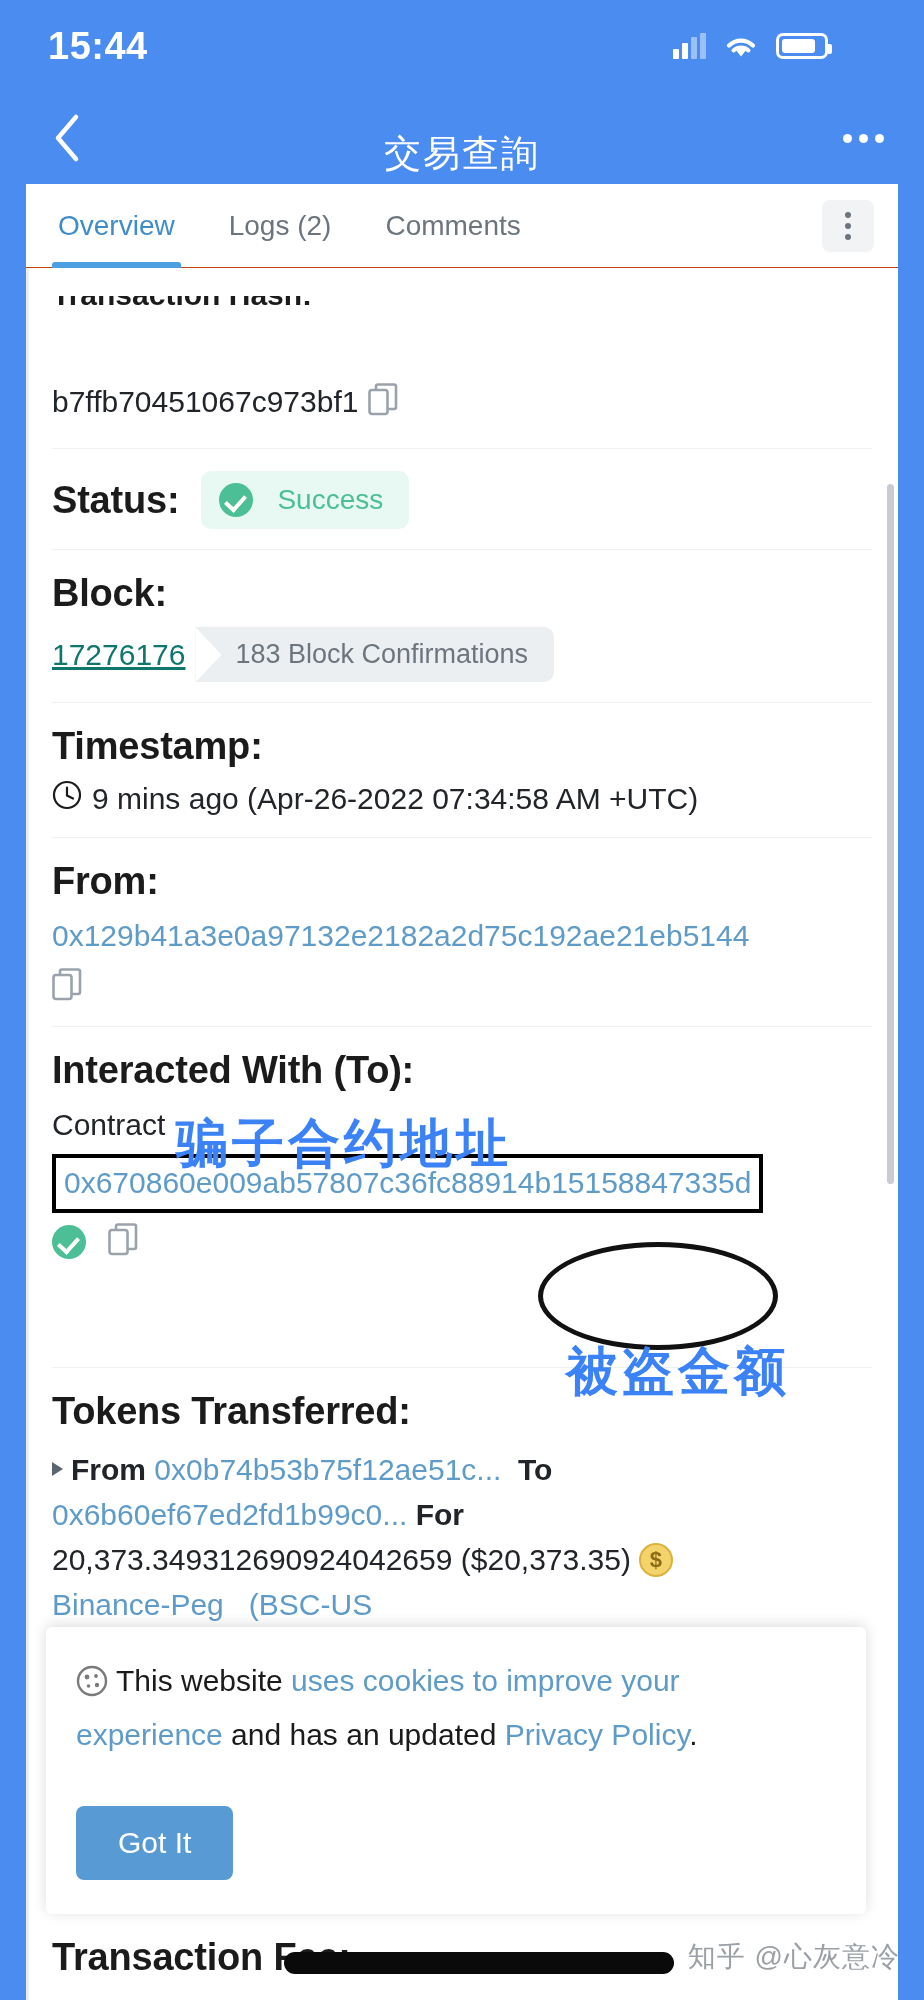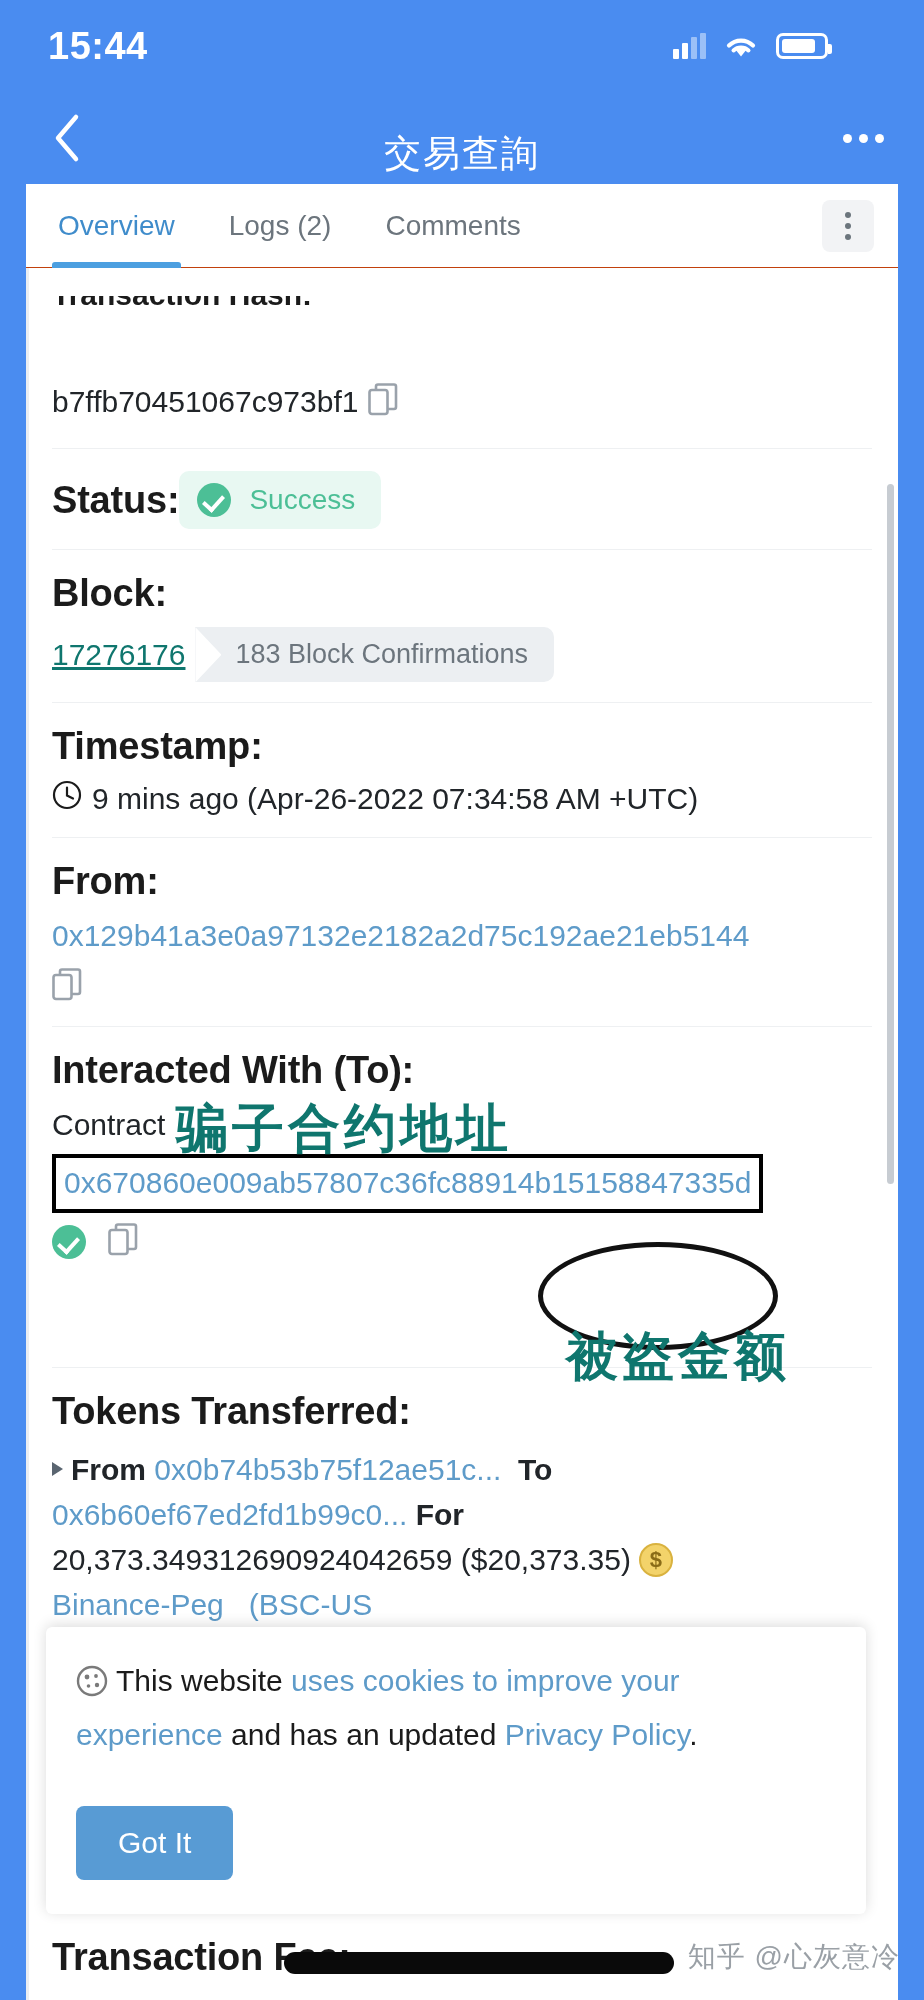--- a/index.html
+++ b/index.html
@@ -110,23 +110,23 @@
     position: relative; height: 30px; overflow: hidden; margin-top: 6px;
   }
   .hash-head span {
     position: absolute; top: -18px; left: 0;
     font-size: 30px; font-weight: 700; color: #1b1b1b;
   }
 
   .copy-ico { display: inline-block; vertical-align: -5px; margin-left: 10px; }
 
   .badge-success {
-    display: inline-flex; align-items: center; gap: 18px;
+    display: inline-flex; align-items: center; gap: 24px;
     background: #e8f8f2; color: #4cbf96; border-radius: 10px;
-    padding: 12px 26px 12px 18px; font-size: 28px; 
+    padding: 12px 26px 12px 18px; font-size: 28px; margin-left: 22px;
   }
   .status-line { display: flex; align-items: center; }
 
   .block-line { display: flex; align-items: center; margin-top: 12px; }
   .block-num { font-size: 30px; color: #0f766e; text-decoration: underline; }
   .ribbon {
     position: relative; margin-left: 10px; background: #eceff2; color: #6c757d;
     font-size: 27px; padding: 12px 26px 12px 40px; border-radius: 0 10px 10px 0;
   }
   .ribbon::before {
@@ -148,22 +148,22 @@
     display: inline-block; width: 34px; height: 34px; border-radius: 50%;
     background: #4cbf96; position: relative; vertical-align: -6px;
   }
   .check-green::after {
     content: ""; position: absolute; left: 10px; top: 8px; width: 9px; height: 16px;
     border: solid #fff; border-width: 0 4px 4px 0; transform: rotate(42deg);
   }
   .addr-tools { margin-top: 10px; display: flex; align-items: center; gap: 22px; }
 
   .red-note {
-    color: #0f766e; font-size: 52px; font-weight: 700; letter-spacing: 4px;
-    position: absolute; white-space: nowrap;
+    color: #3b82f6; font-size: 52px; font-weight: 700; letter-spacing: 4px;
+    position: absolute; white-space: nowrap; margin-top: 15px;
   }
 
   .tokens { font-size: 30px; line-height: 1.5; color: #212529; margin-top: 14px; }
   .tokens .bold { font-weight: 700; }
   .caret {
     display: inline-block; width: 0; height: 0; vertical-align: 4px;
     border-left: 11px solid #5a6570; border-top: 7px solid transparent;
     border-bottom: 7px solid transparent; margin-right: 8px;
   }
   .coin {

